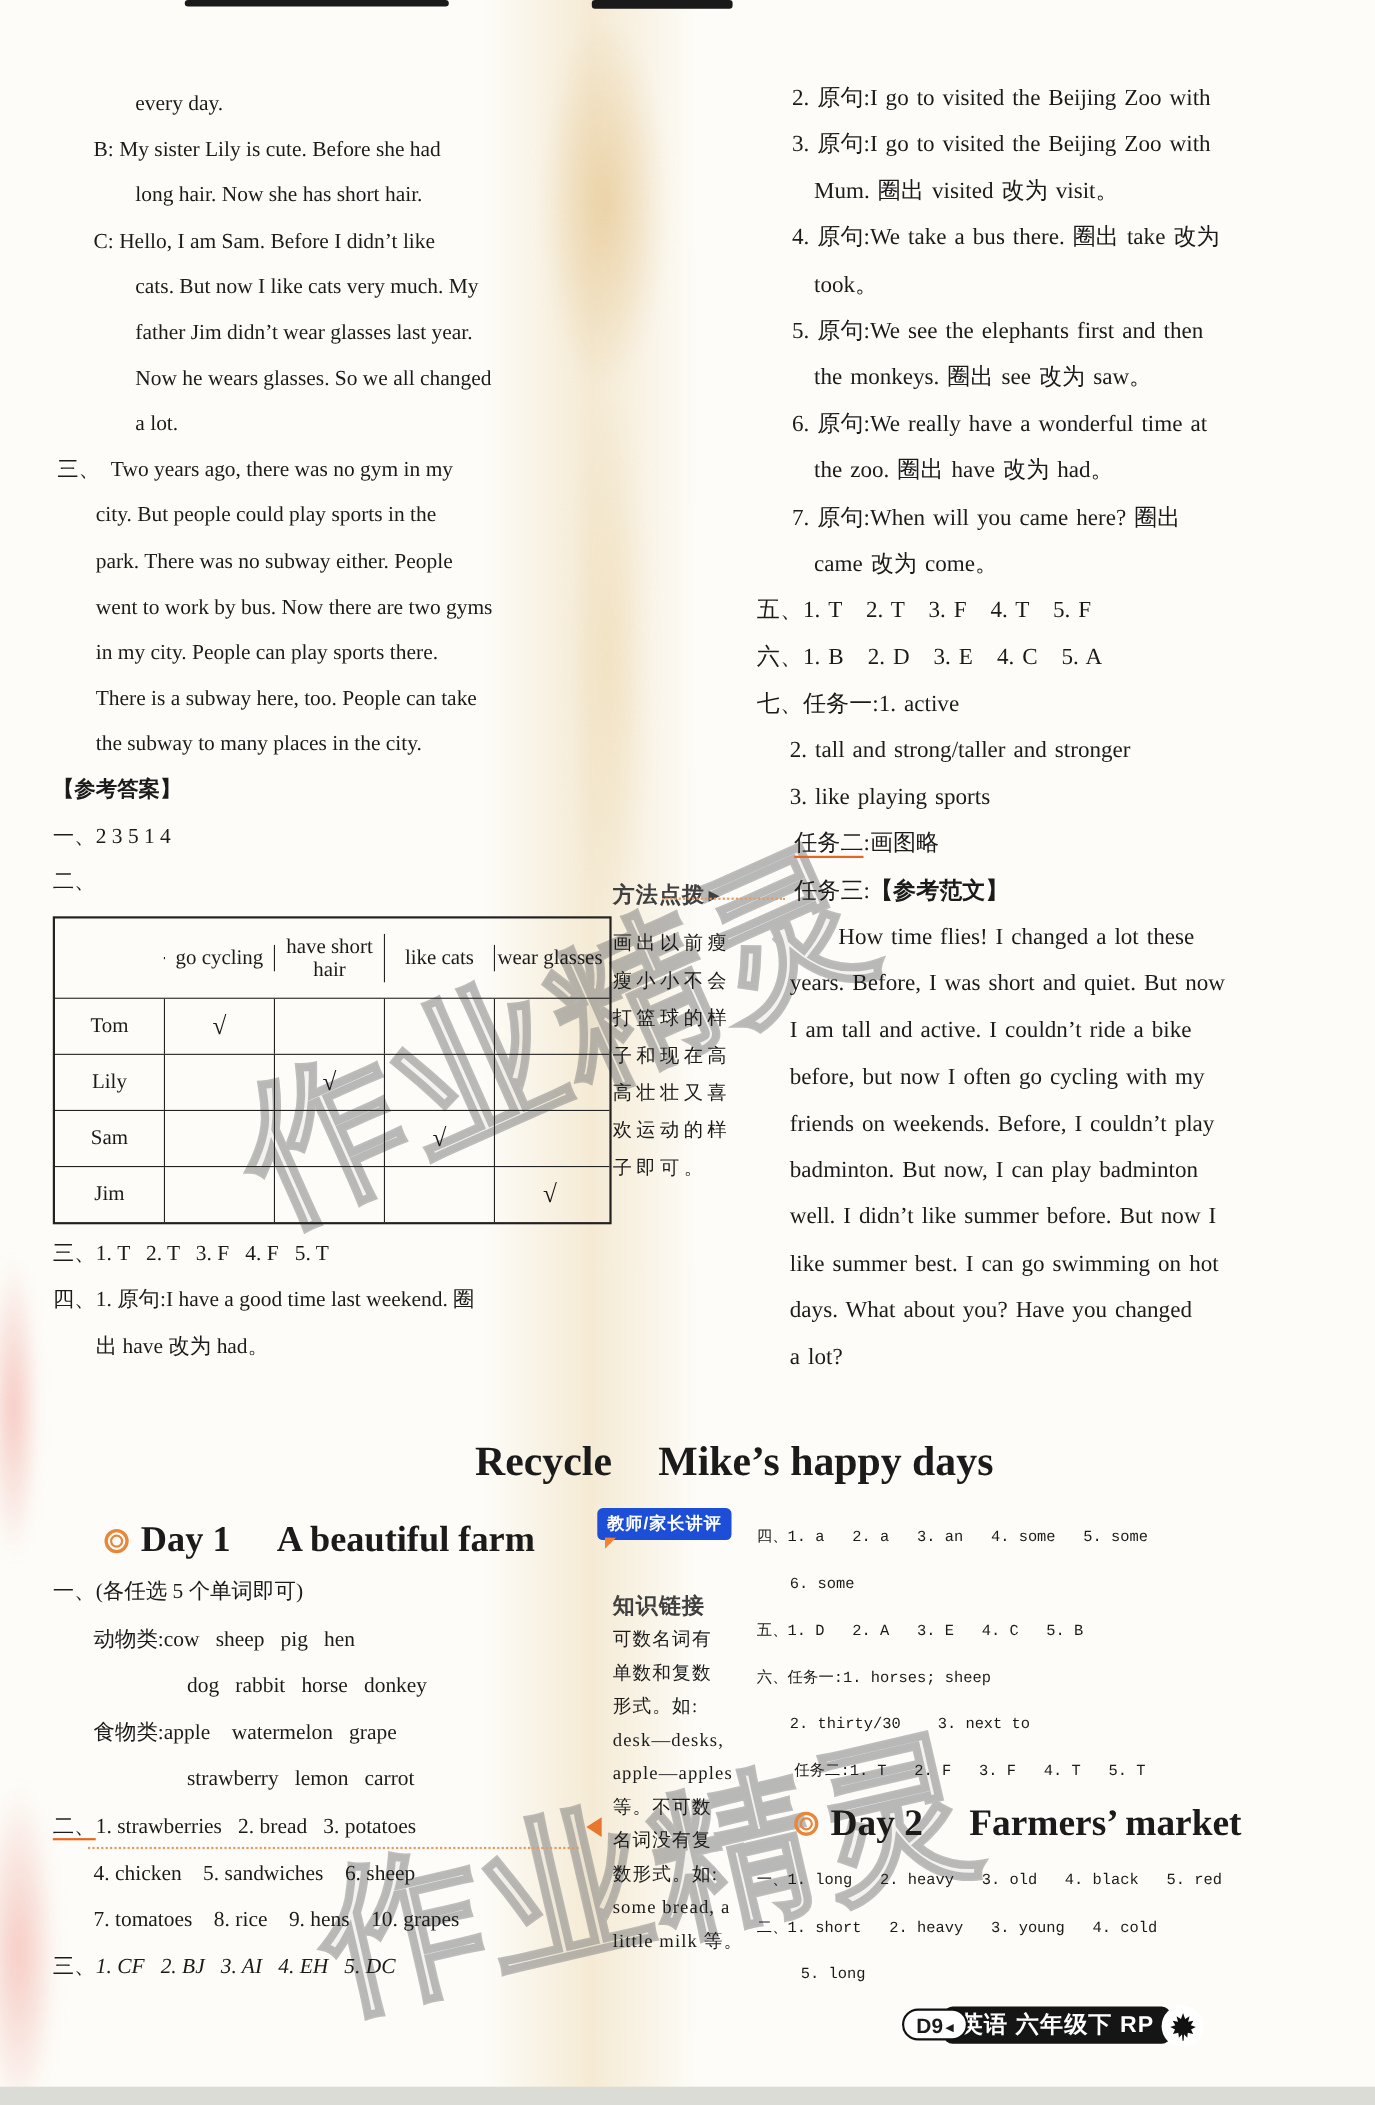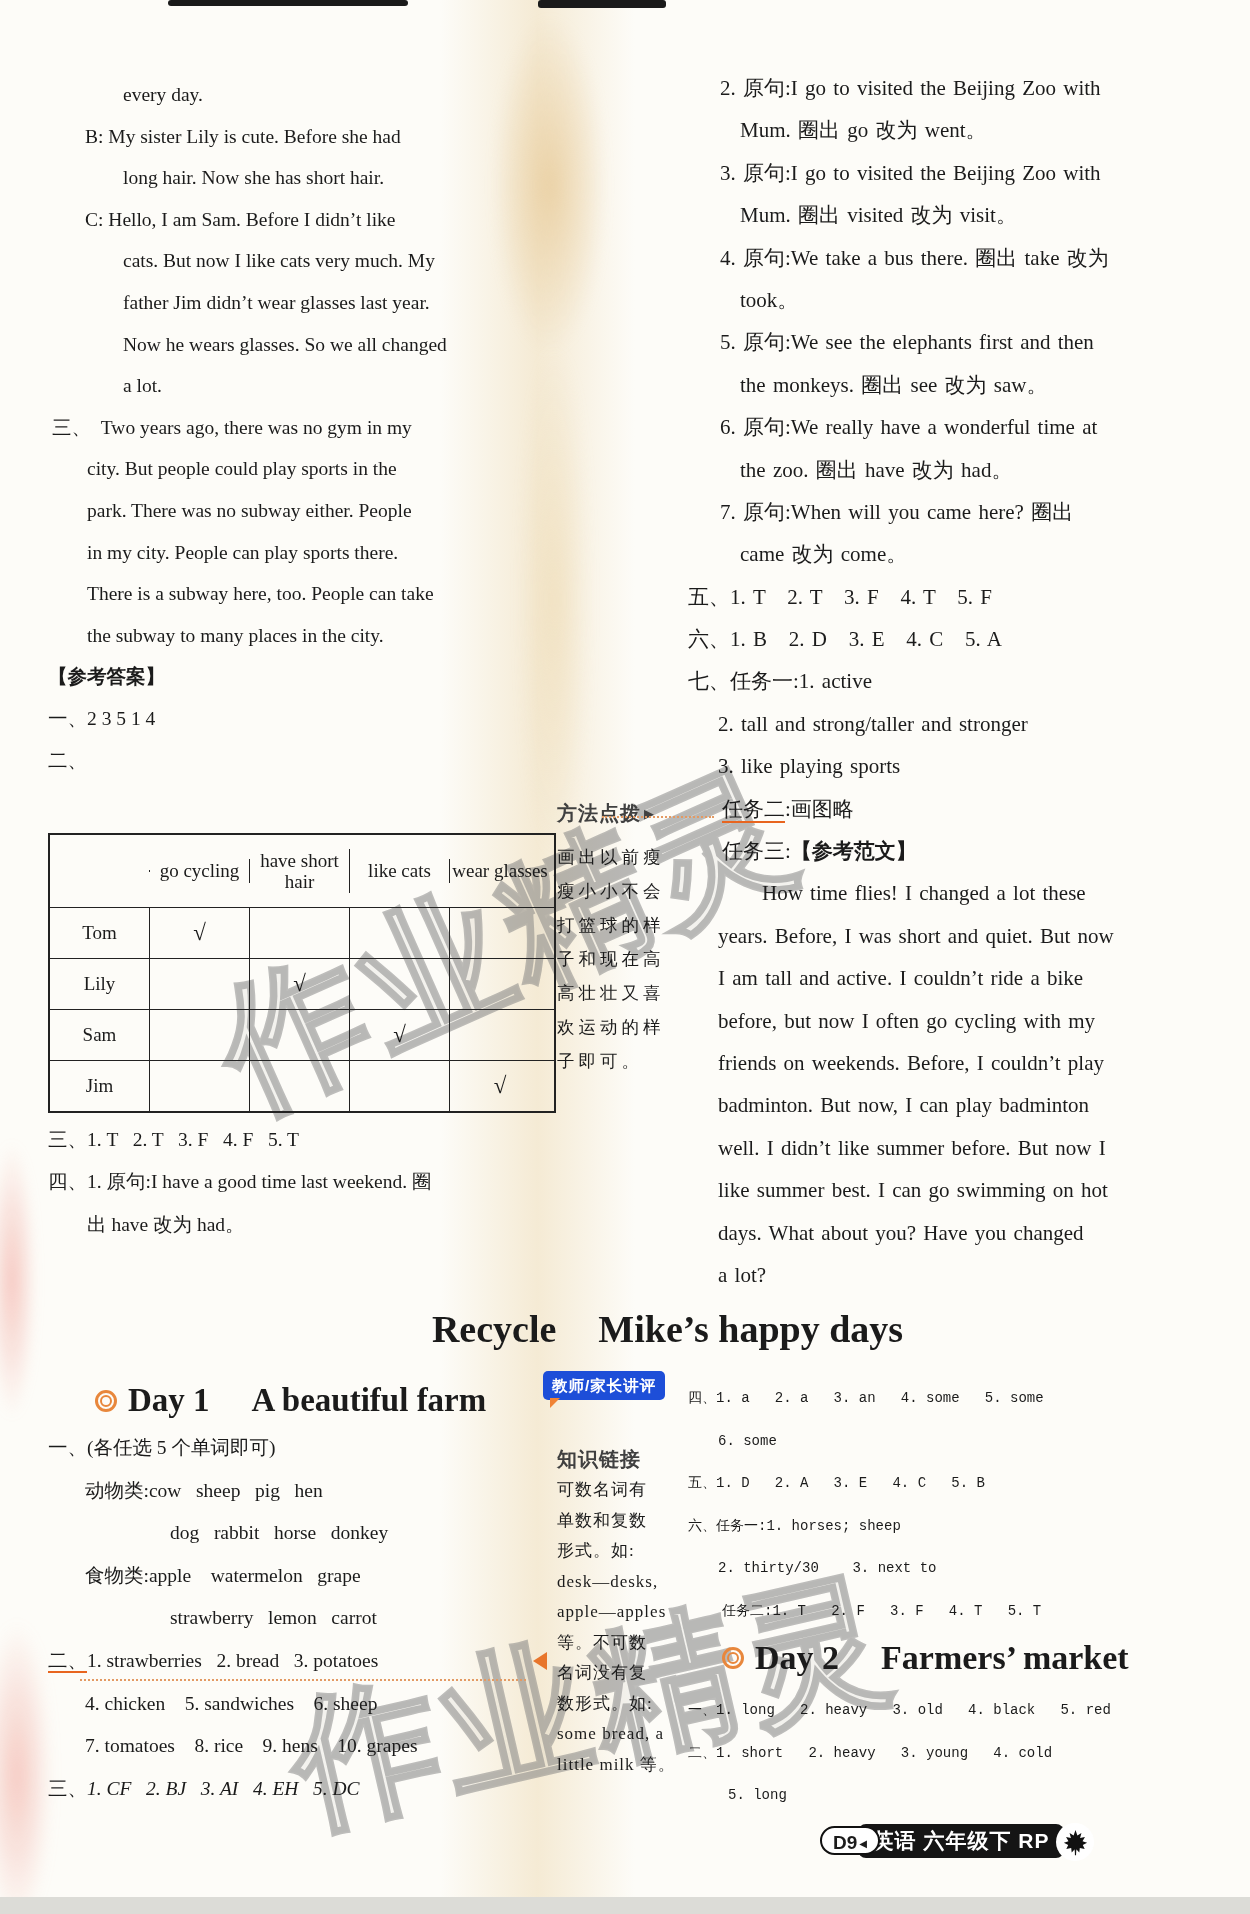--- a/index.html
+++ b/index.html
@@ -111,20 +111,21 @@
       <div class="ln p37">B: My sister Lily is cute. Before she had</div>
       <div class="ln p75">long hair. Now she has short hair.</div>
       <div class="ln p37">C: Hello, I am Sam. Before I didn’t like</div>
       <div class="ln p75">cats. But now I like cats very much. My</div>
       <div class="ln p75">father Jim didn’t wear glasses last year.</div>
       <div class="ln p75">Now he wears glasses. So we all changed</div>
       <div class="ln p75">a lot.</div>
       <div class="ln p4">三、  Two years ago, there was no gym in my</div>
       <div class="ln p39">city. But people could play sports in the</div>
       <div class="ln p39">park. There was no subway either. People</div>
+      <div class="ln p39">went to work by bus. Now there are two gyms</div>
       <div class="ln p39">in my city. People can play sports there.</div>
       <div class="ln p39">There is a subway here, too. People can take</div>
       <div class="ln p39">the subway to many places in the city.</div>
       <div class="ln p0 bold">【参考答案】</div>
       <div class="ln p0">一、2 3 5 1 4</div>
       <div class="ln p0">二、</div>
     </div>
 
   <div class="wtable">
     <div class="thead">
@@ -231,21 +232,20 @@
       <div class="kln">名词没有复</div>
       <div class="kln">数形式。如:</div>
       <div class="kln">some bread, a</div>
       <div class="kln">little milk 等。</div>
     </div>
 
   <div class="rcol">
     <div>
 
     <div class="ln p32">2. 原句:I go to visited the Beijing Zoo with</div>
-        <div class="ln p52">Mum. 圈出 go 改为 went。</div>
         <div class="ln p32">3. 原句:I go to visited the Beijing Zoo with</div>
         <div class="ln p52">Mum. 圈出 visited 改为 visit。</div>
         <div class="ln p32">4. 原句:We take a bus there. 圈出 take 改为</div>
         <div class="ln p52">took。</div>
         <div class="ln p32">5. 原句:We see the elephants first and then</div>
         <div class="ln p52">the monkeys. 圈出 see 改为 saw。</div>
         <div class="ln p32">6. 原句:We really have a wonderful time at</div>
         <div class="ln p52">the zoo. 圈出 have 改为 had。</div>
         <div class="ln p32">7. 原句:When will you came here? 圈出</div>
         <div class="ln p52">came 改为 come。</div>

